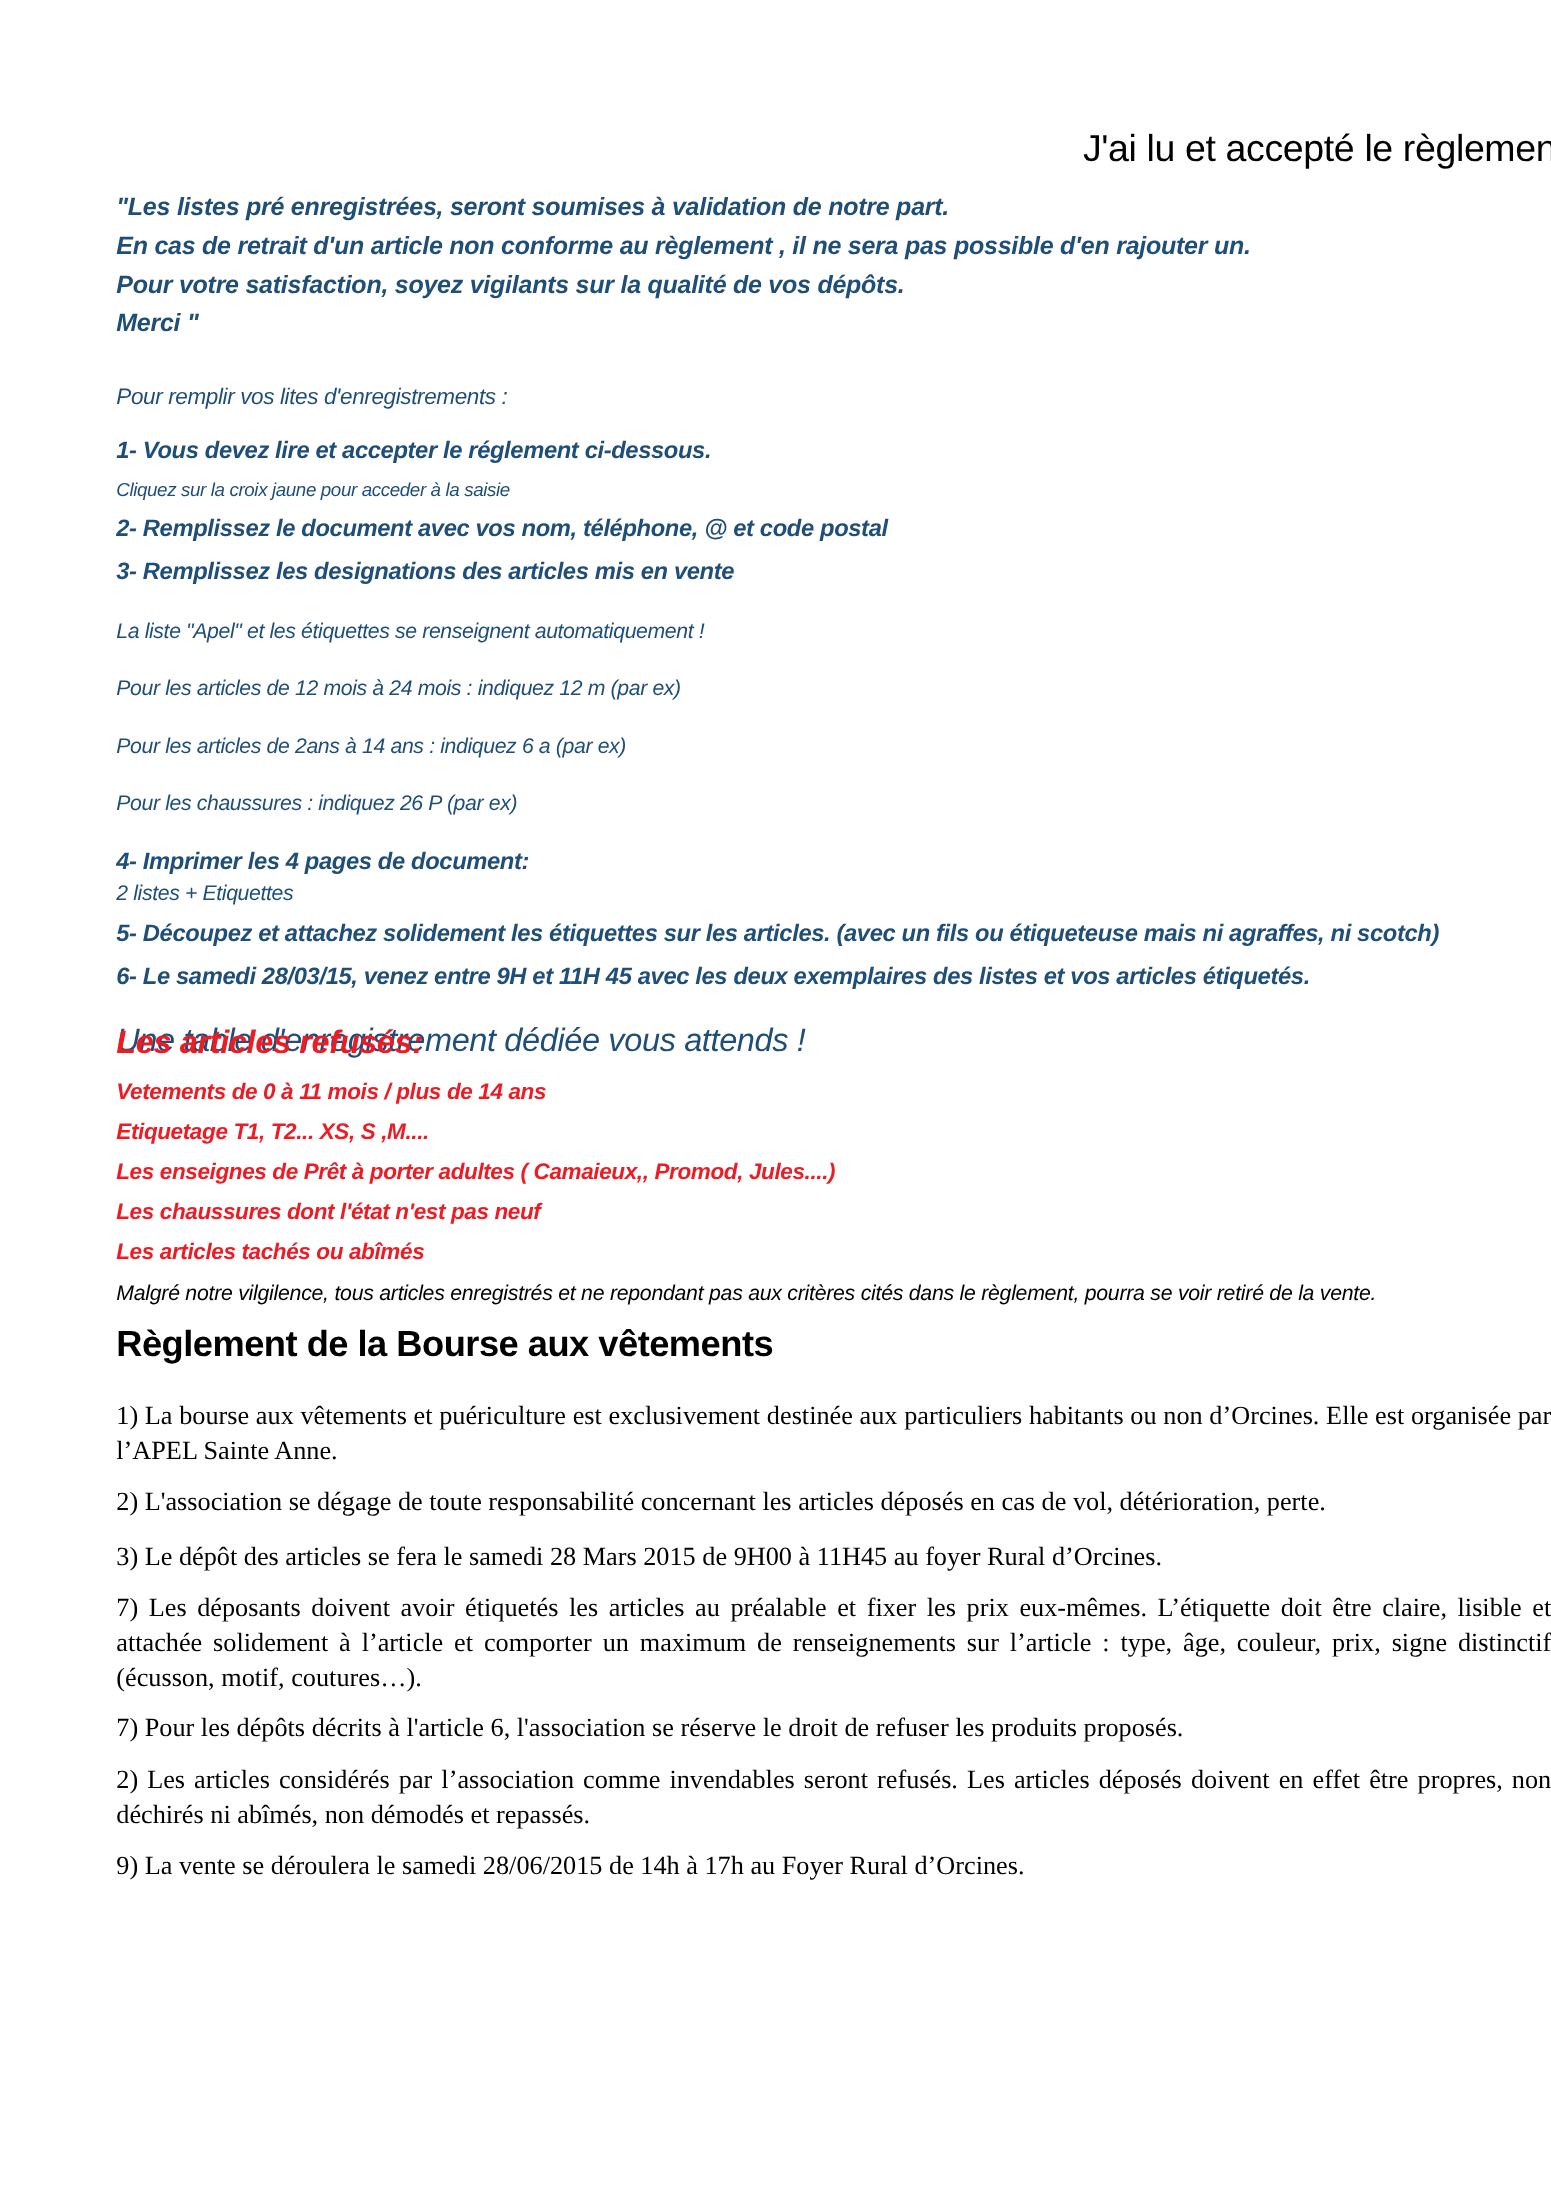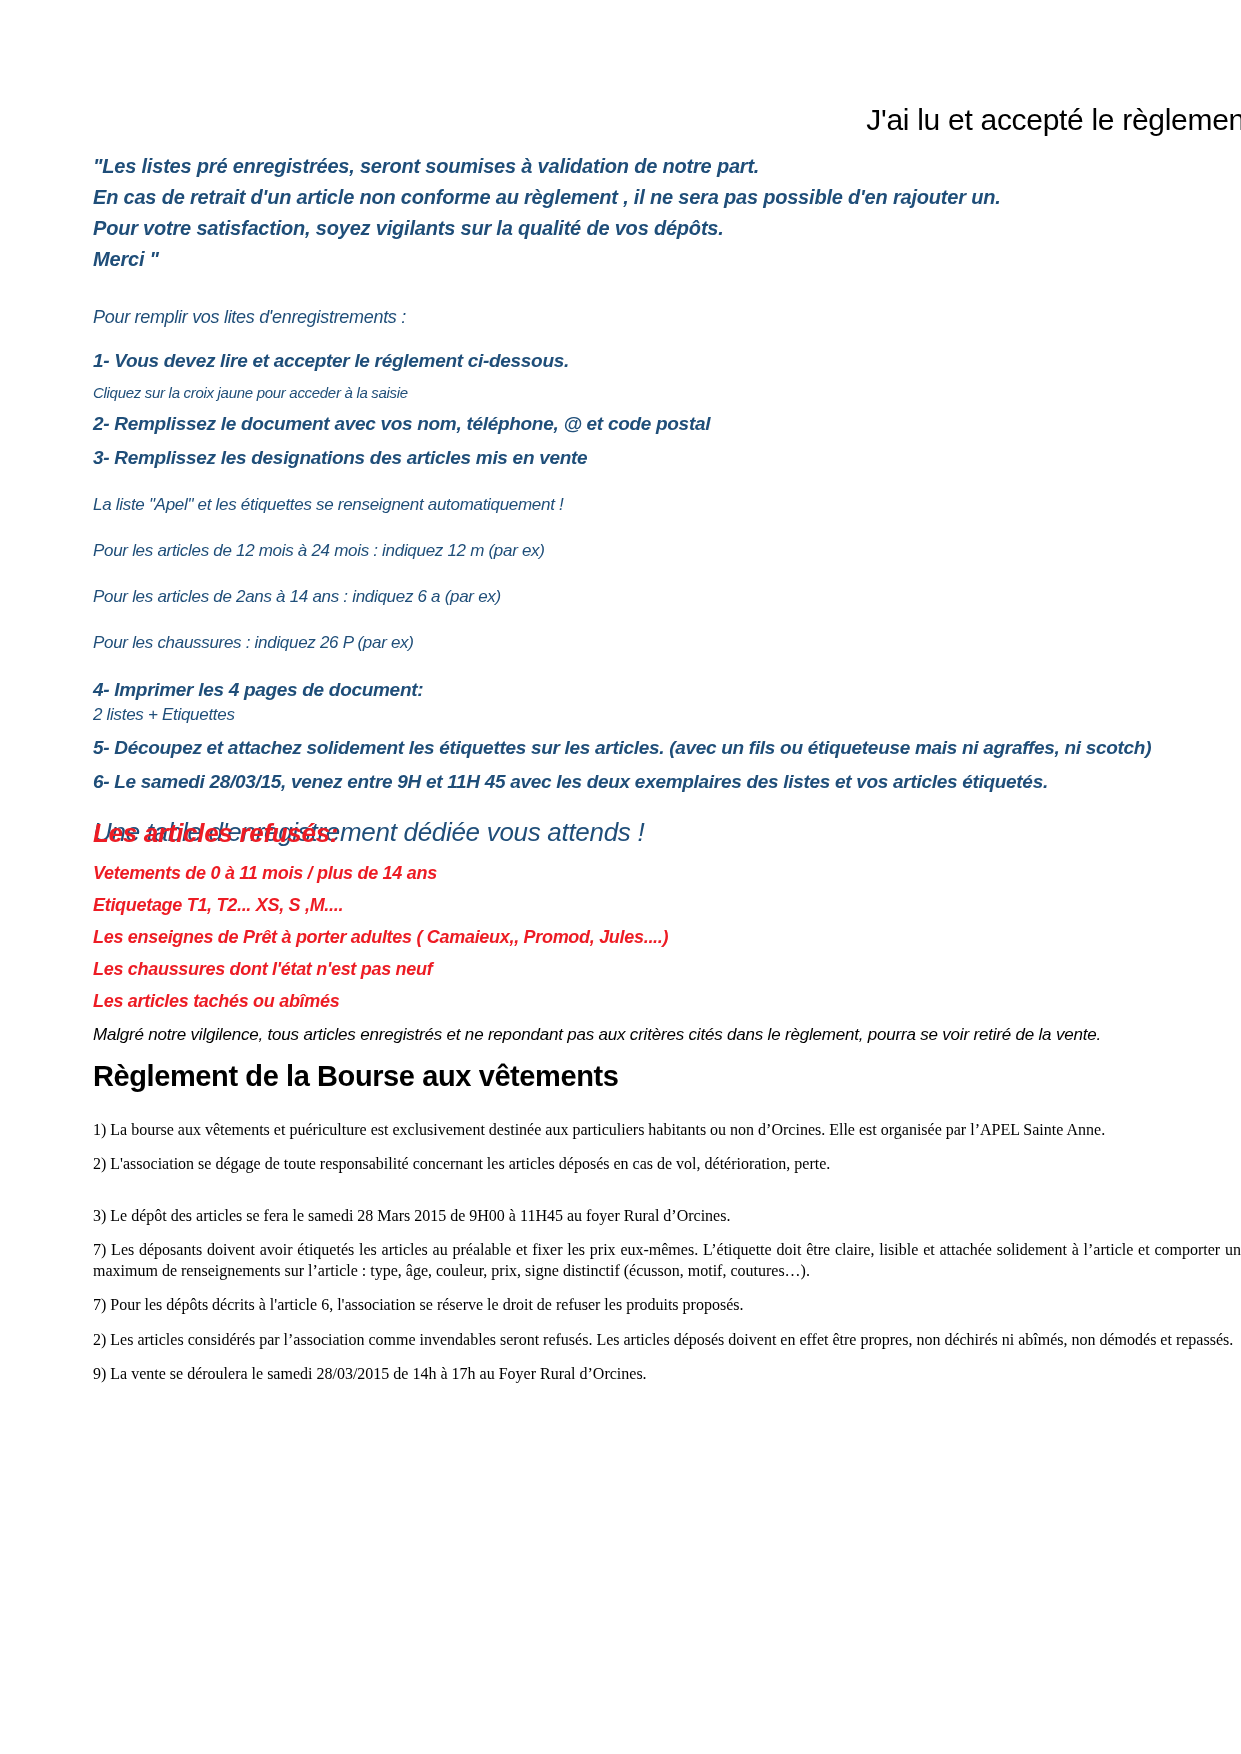--- a/index.html
+++ b/index.html
@@ -159,28 +159,28 @@
     font-family: "Liberation Sans", sans-serif;
     font-size: 29px;
     font-weight: bold;
     color: #000000;
     margin-bottom: 26px;
     white-space: nowrap;
     letter-spacing: -0.4px;
   }
   .rule {
     font-family: "Liberation Serif", serif;
-    font-size: 16px;
+    font-size: 21px;
     color: #000000;
     line-height: 1.33;
     margin-bottom: 13px;
     text-align: justify;
     width: 1148px;
   }
-  .rule-gap { margin-bottom: 30px; }
+  .rule-gap { margin-bottom: 16px; }
 </style>
 </head>
 <body>
 
 <div class="page">
 
   <div class="doc-header">J'ai lu et accepté le règlement</div>
 
   <div class="intro">
     <p>"Les listes pré enregistrées, seront soumises à validation de notre part.</p>
@@ -217,16 +217,16 @@
   </div>
 
   <div class="reglement">
     <div class="reglement-title">Règlement de la Bourse aux vêtements</div>
     <div class="rule">1) La bourse aux vêtements et puériculture est exclusivement destinée aux particuliers habitants ou non d’Orcines. Elle est organisée par l’APEL Sainte Anne.</div>
     <div class="rule rule-gap">2) L'association se dégage de toute responsabilité concernant les articles déposés en cas de vol, détérioration, perte.</div>
     <div class="rule">3) Le dépôt des articles se fera le samedi 28 Mars 2015 de 9H00 à 11H45 au foyer Rural d’Orcines.</div>
     <div class="rule">7) Les déposants doivent avoir étiquetés les articles au préalable et fixer les prix eux-mêmes. L’étiquette doit être claire, lisible et attachée solidement à l’article et comporter un maximum de renseignements sur l’article : type, âge, couleur, prix, signe distinctif (écusson, motif, coutures…).</div>
     <div class="rule">7) Pour les dépôts décrits à l'article 6, l'association se réserve le droit de refuser les produits proposés.</div>
     <div class="rule">2) Les articles considérés par l’association comme invendables seront refusés. Les articles déposés doivent en effet être propres, non déchirés ni abîmés, non démodés et repassés.</div>
-    <div class="rule">9) La vente se déroulera le samedi 28/03/2015 de 14h à 17h au Foyer Rural d’Orcines.</div>
+    <div class="rule">9) La vente se déroulera le samedi 28/06/2015 de 14h à 17h au Foyer Rural d’Orcines.</div>
   </div>
 
 </div>
 
 </body></html>

